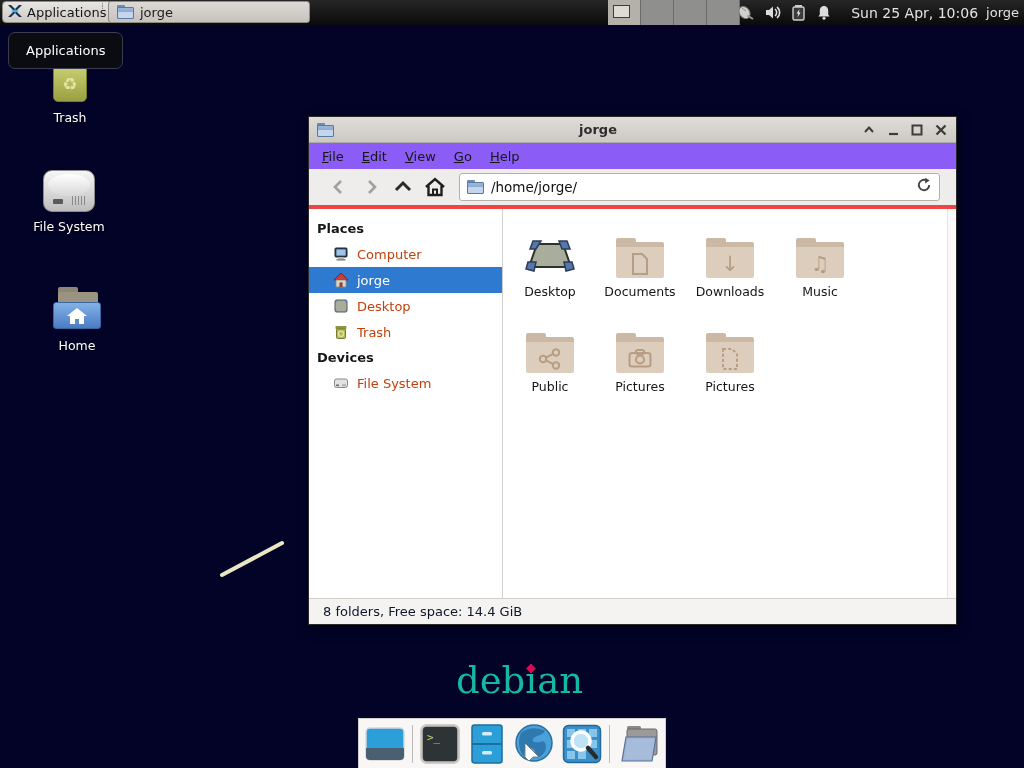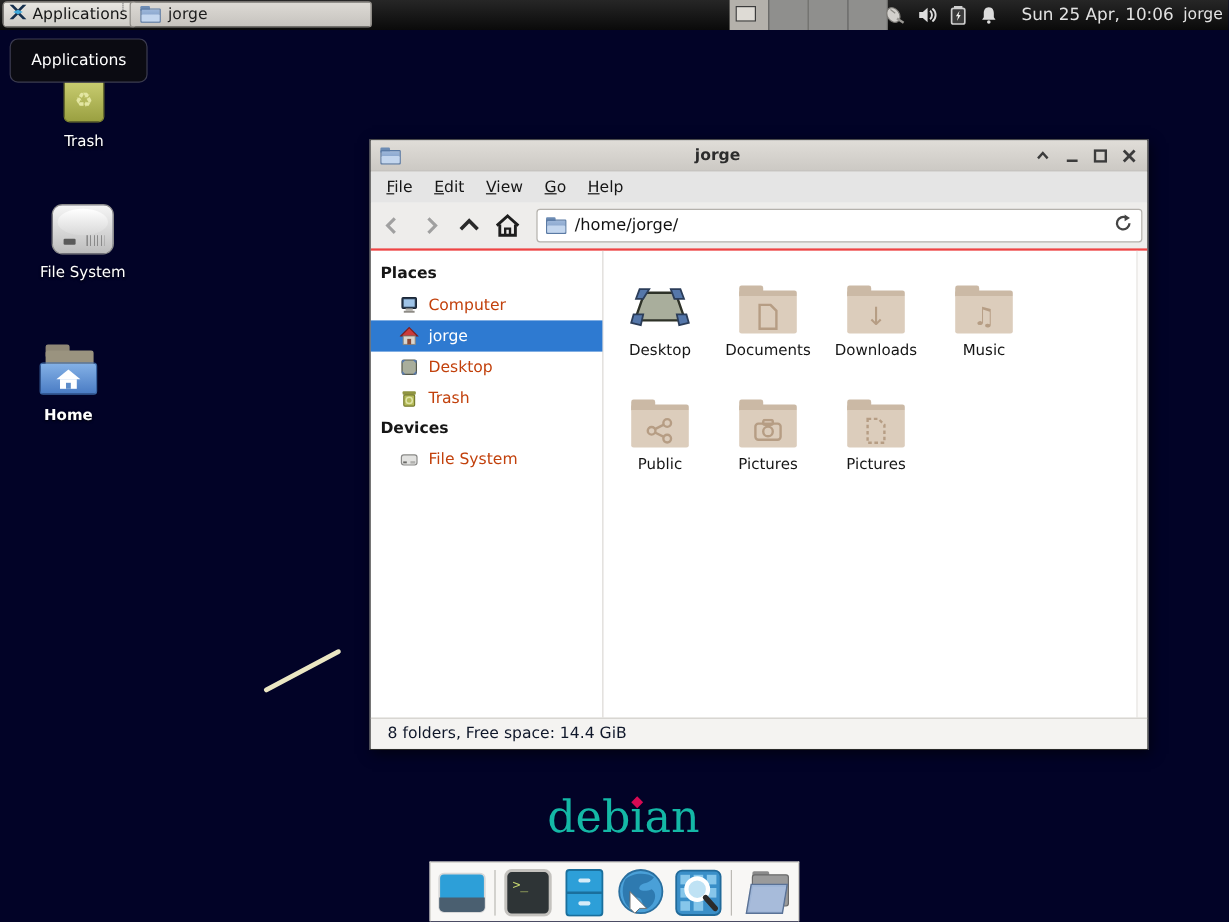--- a/index.html
+++ b/index.html
@@ -31,21 +31,21 @@
   
   .tooltip { position:absolute; left:8px; top:32px; z-index:60; background:#0b0b12;
              border:1px solid #3c3c50; border-radius:7px; padding:10px 17px;
              color:#ffffff; font-size:13px; }
 
   
   .d-icon { position:absolute; width:92px; display:flex; flex-direction:column; align-items:center; z-index:10; }
   .d-icon .lbl { margin-top:7px; font-size:12.5px; color:#ffffff; text-shadow:0 1px 2px #000; }
   .trash-pos { left:24px; top:55px; }
   .fs-pos { left:23px; top:170px; }
-  .home-pos { left:11px; top:287px;font-weight:bold; }
+  .home-pos { left:31px; top:287px; }
 
   .trash-art { position:relative; width:48px; height:48px; }
   .trash-art .lid { position:absolute; left:3px; top:1px; width:42px; height:11px; background:#23231f; border-radius:2px; }
   .trash-art .can { position:absolute; left:7px; top:11px; width:34px; height:36px;
                     background:linear-gradient(#cace72,#9aa041); border:1px solid #787e2e;
                     border-radius:2px 2px 5px 5px; display:flex; align-items:center; justify-content:center;
                     color:#e3e6a2; font-size:17px; }
   .drive-art { position:relative; width:52px; height:42px; background:linear-gradient(#f6f6f6,#bdbdbd);
                border:1px solid #8c8c8c; border-radius:9px; }
   .drive-art .platter { position:absolute; left:4px; top:3px; width:42px; height:22px;
@@ -79,25 +79,25 @@
 
   
   .window { position:absolute; left:308px; top:116px; width:649px; height:509px; z-index:20;
             border:1px solid #2a2a2a; box-shadow:2px 3px 10px rgba(0,0,0,0.55); background:#ffffff;
             display:flex; flex-direction:column; }
   .titlebar { height:26px; background:linear-gradient(#e0ddd8,#ccc9c4); border-bottom:1px solid #aeaba6;
               display:flex; align-items:center; padding:0 8px; }
   .titlebar .title { flex:1; text-align:center; font-size:13px; font-weight:bold; color:#2c2c2c; }
   .tb-btns { display:flex; align-items:center; gap:10px; }
   .tb-btn { width:14px; height:14px; display:flex; align-items:center; justify-content:center; }
-  .menubar { height:26px; background:#e5e5e5; display:flex; align-items:center; padding:0 4px; }
+  .menubar { height:26px; background:#8b5cf6; display:flex; align-items:center; padding:0 4px; }
   .menu-item { display:inline-block; font-size:13px; color:#161616; padding:4px 9px; }
   .menu-item::first-letter { text-decoration:underline; }
-  .toolbar { height:40px; background:#eeedeb; border-bottom:2px solid #ef4444; display:flex;
-             align-items:center; padding:0 4px; gap:4px; }
+  .toolbar { height:40px; background:#eeedeb; border-bottom:4px solid #ef4444; display:flex;
+             align-items:center; padding:0 16px; gap:4px; }
   .nav-btn { width:28px; height:28px; display:flex; align-items:center; justify-content:center; border-radius:3px; }
   .pathbar { flex:1; height:28px; margin-left:6px; background:#ffffff; border:1px solid #b4b1ac;
              border-radius:3px; display:flex; align-items:center; padding:0 7px; gap:7px; }
   .pathbar .path-text { flex:1; font-size:13.5px; color:#111111; }
   .win-body { flex:1; display:flex; min-height:0; }
   .sidebar { width:194px; background:#ffffff; border-right:1px solid #d2cfca; padding-top:7px; }
   .side-header { font-size:13px; font-weight:bold; color:#161616; padding:5px 8px 5px 8px; }
   .side-item { height:26px; display:flex; align-items:center; gap:8px; padding-left:24px;
                font-size:13px; color:#c2410c; }
   .side-item.selected { color:#ffffff; }

